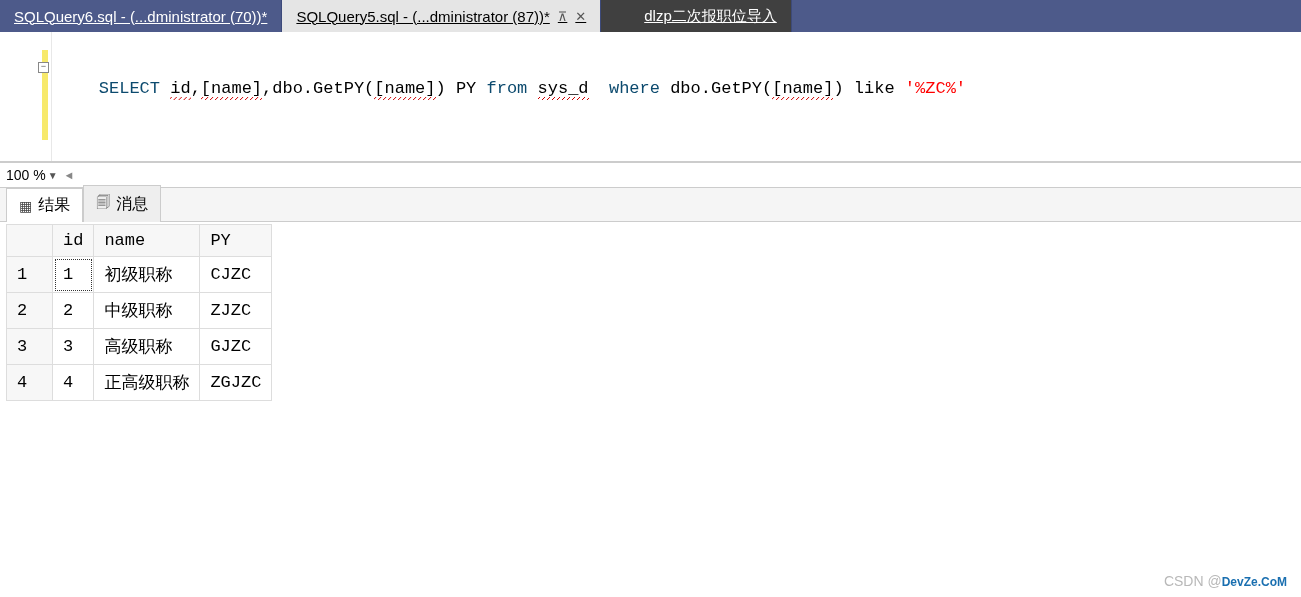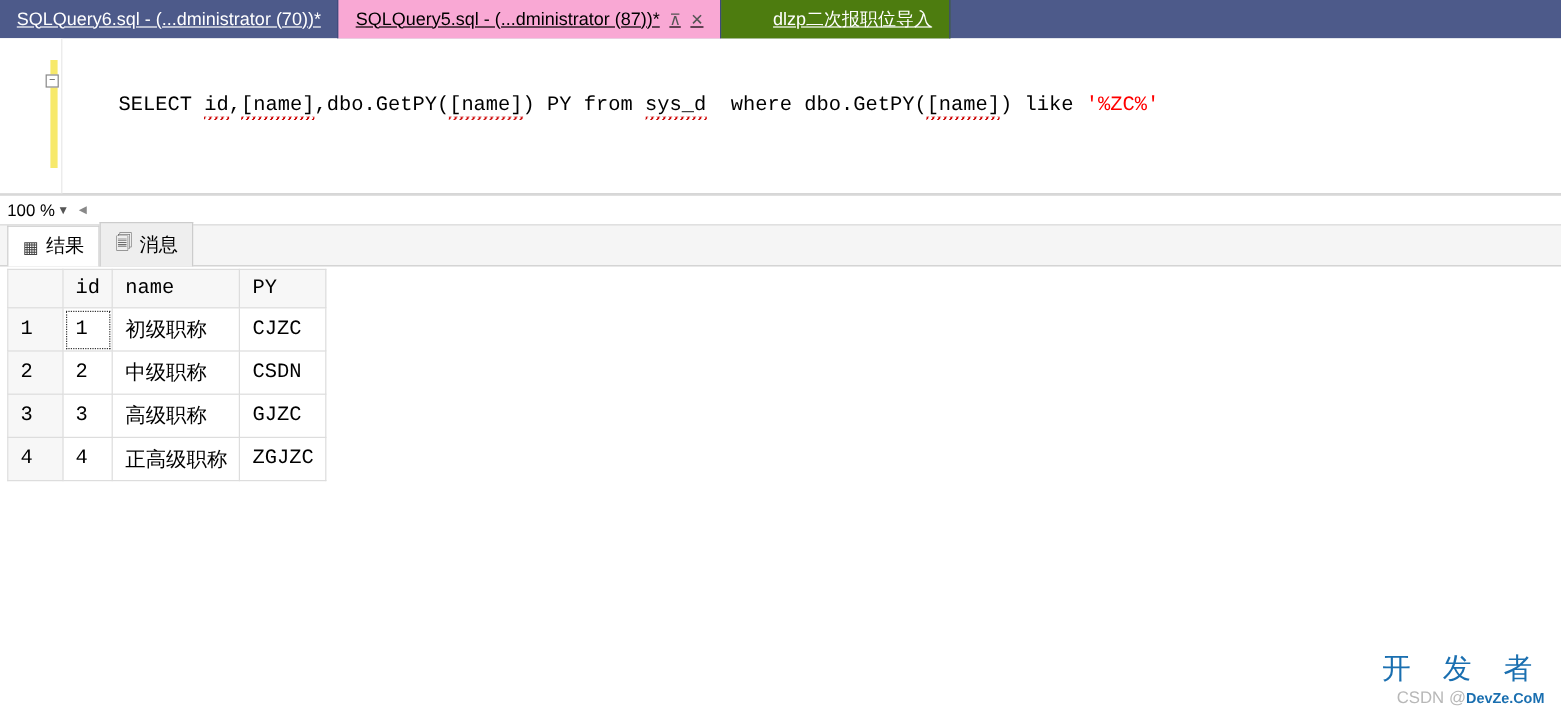--- a/index.html
+++ b/index.html
@@ -24,25 +24,25 @@
     padding: 0 14px;
     color: #fff;
     font-size: 15px;
     cursor: pointer;
     border-right: 1px solid #3d4a7a;
     white-space: nowrap;
     gap: 8px;
     text-decoration: underline;
   }
   .tab.active {
-    background: #f9a8d4;
+    background: #e5e5e5;
     color: #000;
   }
   .tab.other {
-    background: #4d7c0f;
+    background: #404040;
     padding-left: 43px;
   }
   .pin-icon, .close-icon {
     font-size: 13px;
     color: #555;
   }
   .editor-area {
     display: flex;
     height: 130px;
     background: #fff;
@@ -76,21 +76,21 @@
     top: 30px;
     width: 11px;
     height: 11px;
     border: 1px solid #888;
     background: #fff;
     font-size: 9px;
     line-height: 9px;
     text-align: center;
     color: #555;
   }
-  .kw { color: #000000; }
+  .kw { color: #0c4a6e; }
   .str { color: #ff0000; }
   .squig {
     background-image: linear-gradient(135deg, transparent 40%, #c00 40%, #c00 60%, transparent 60%);
     background-size: 5px 3px;
     background-repeat: repeat-x;
     background-position: bottom;
     padding-bottom: 2px;
   }
   .zoom-bar {
     display: flex;
@@ -248,36 +248,35 @@
     <tr>
       <td class="rowhdr">1</td>
       <td class="sel-cell">1</td>
       <td>初级职称</td>
       <td>CJZC</td>
     </tr>
     <tr>
       <td class="rowhdr">2</td>
       <td>2</td>
       <td>中级职称</td>
-      <td>CSDN</td>
+      <td>ZJZC</td>
     </tr>
     <tr>
       <td class="rowhdr">3</td>
       <td>3</td>
       <td>高级职称</td>
       <td>GJZC</td>
     </tr>
     <tr>
       <td class="rowhdr">4</td>
       <td>4</td>
       <td>正高级职称</td>
       <td>ZGJZC</td>
     </tr>
   </tbody>
     </table>
 </div>
 
 <div class="watermark">
-  <div class="wm-top">开 发 者</div>
   <div class="wm-bot">
     <span>CSDN @</span><b>DevZe.CoM</b>
   </div>
 </div>
 
 </body></html>

